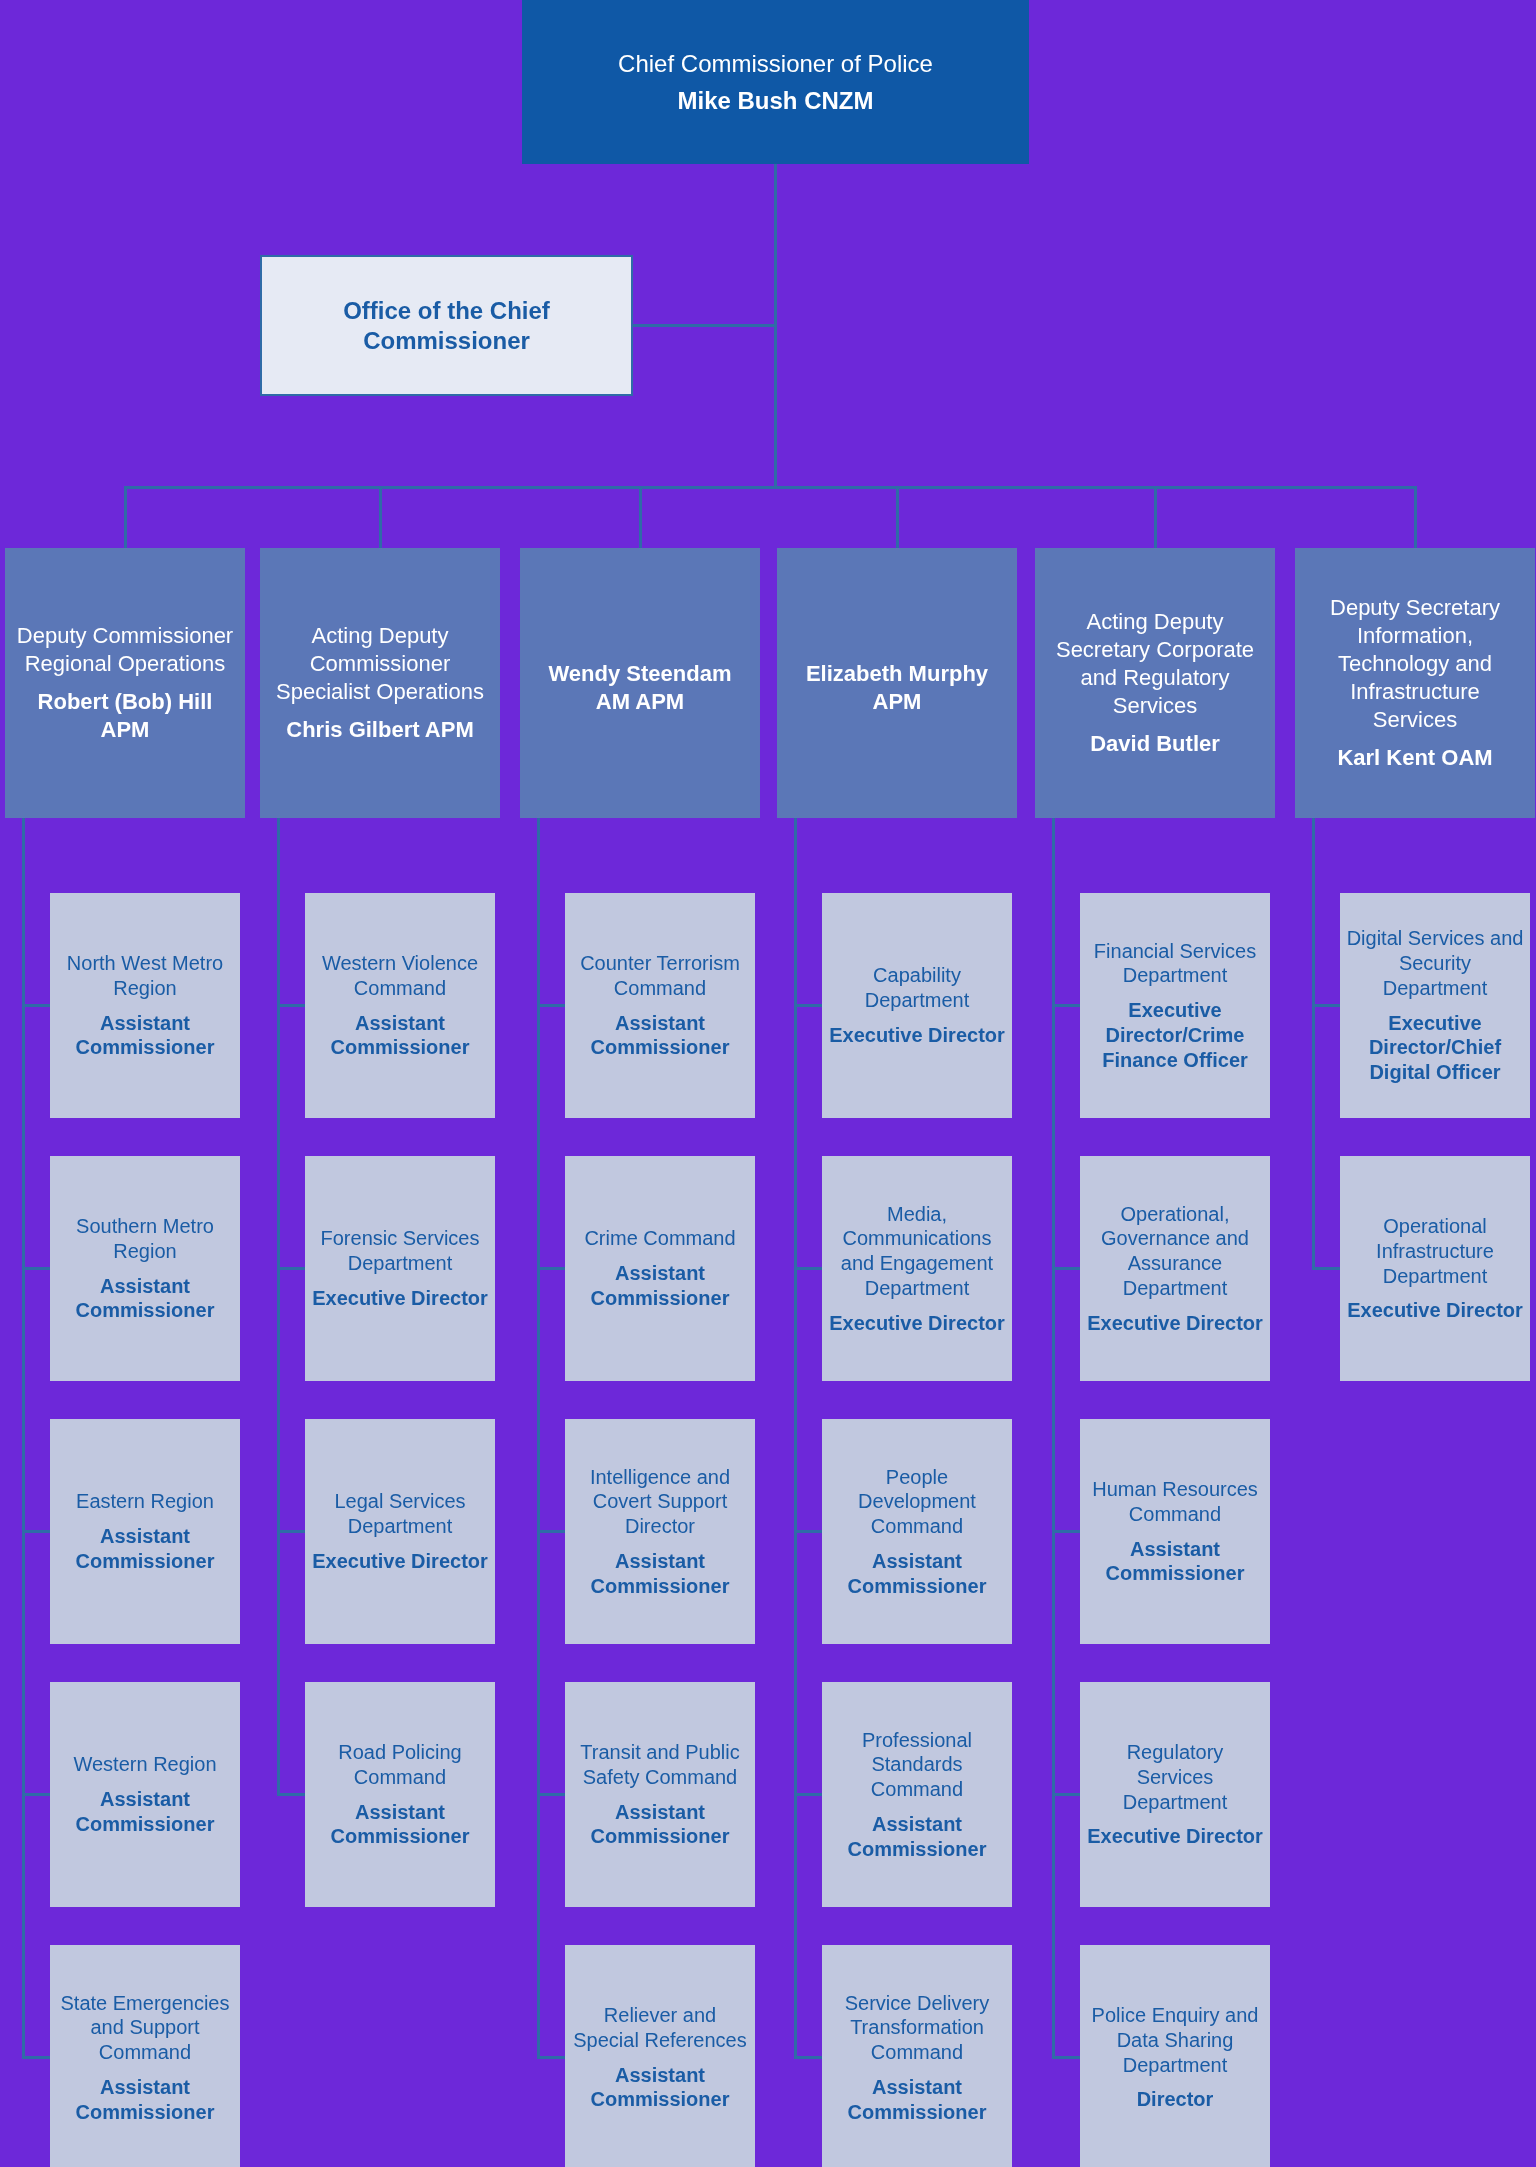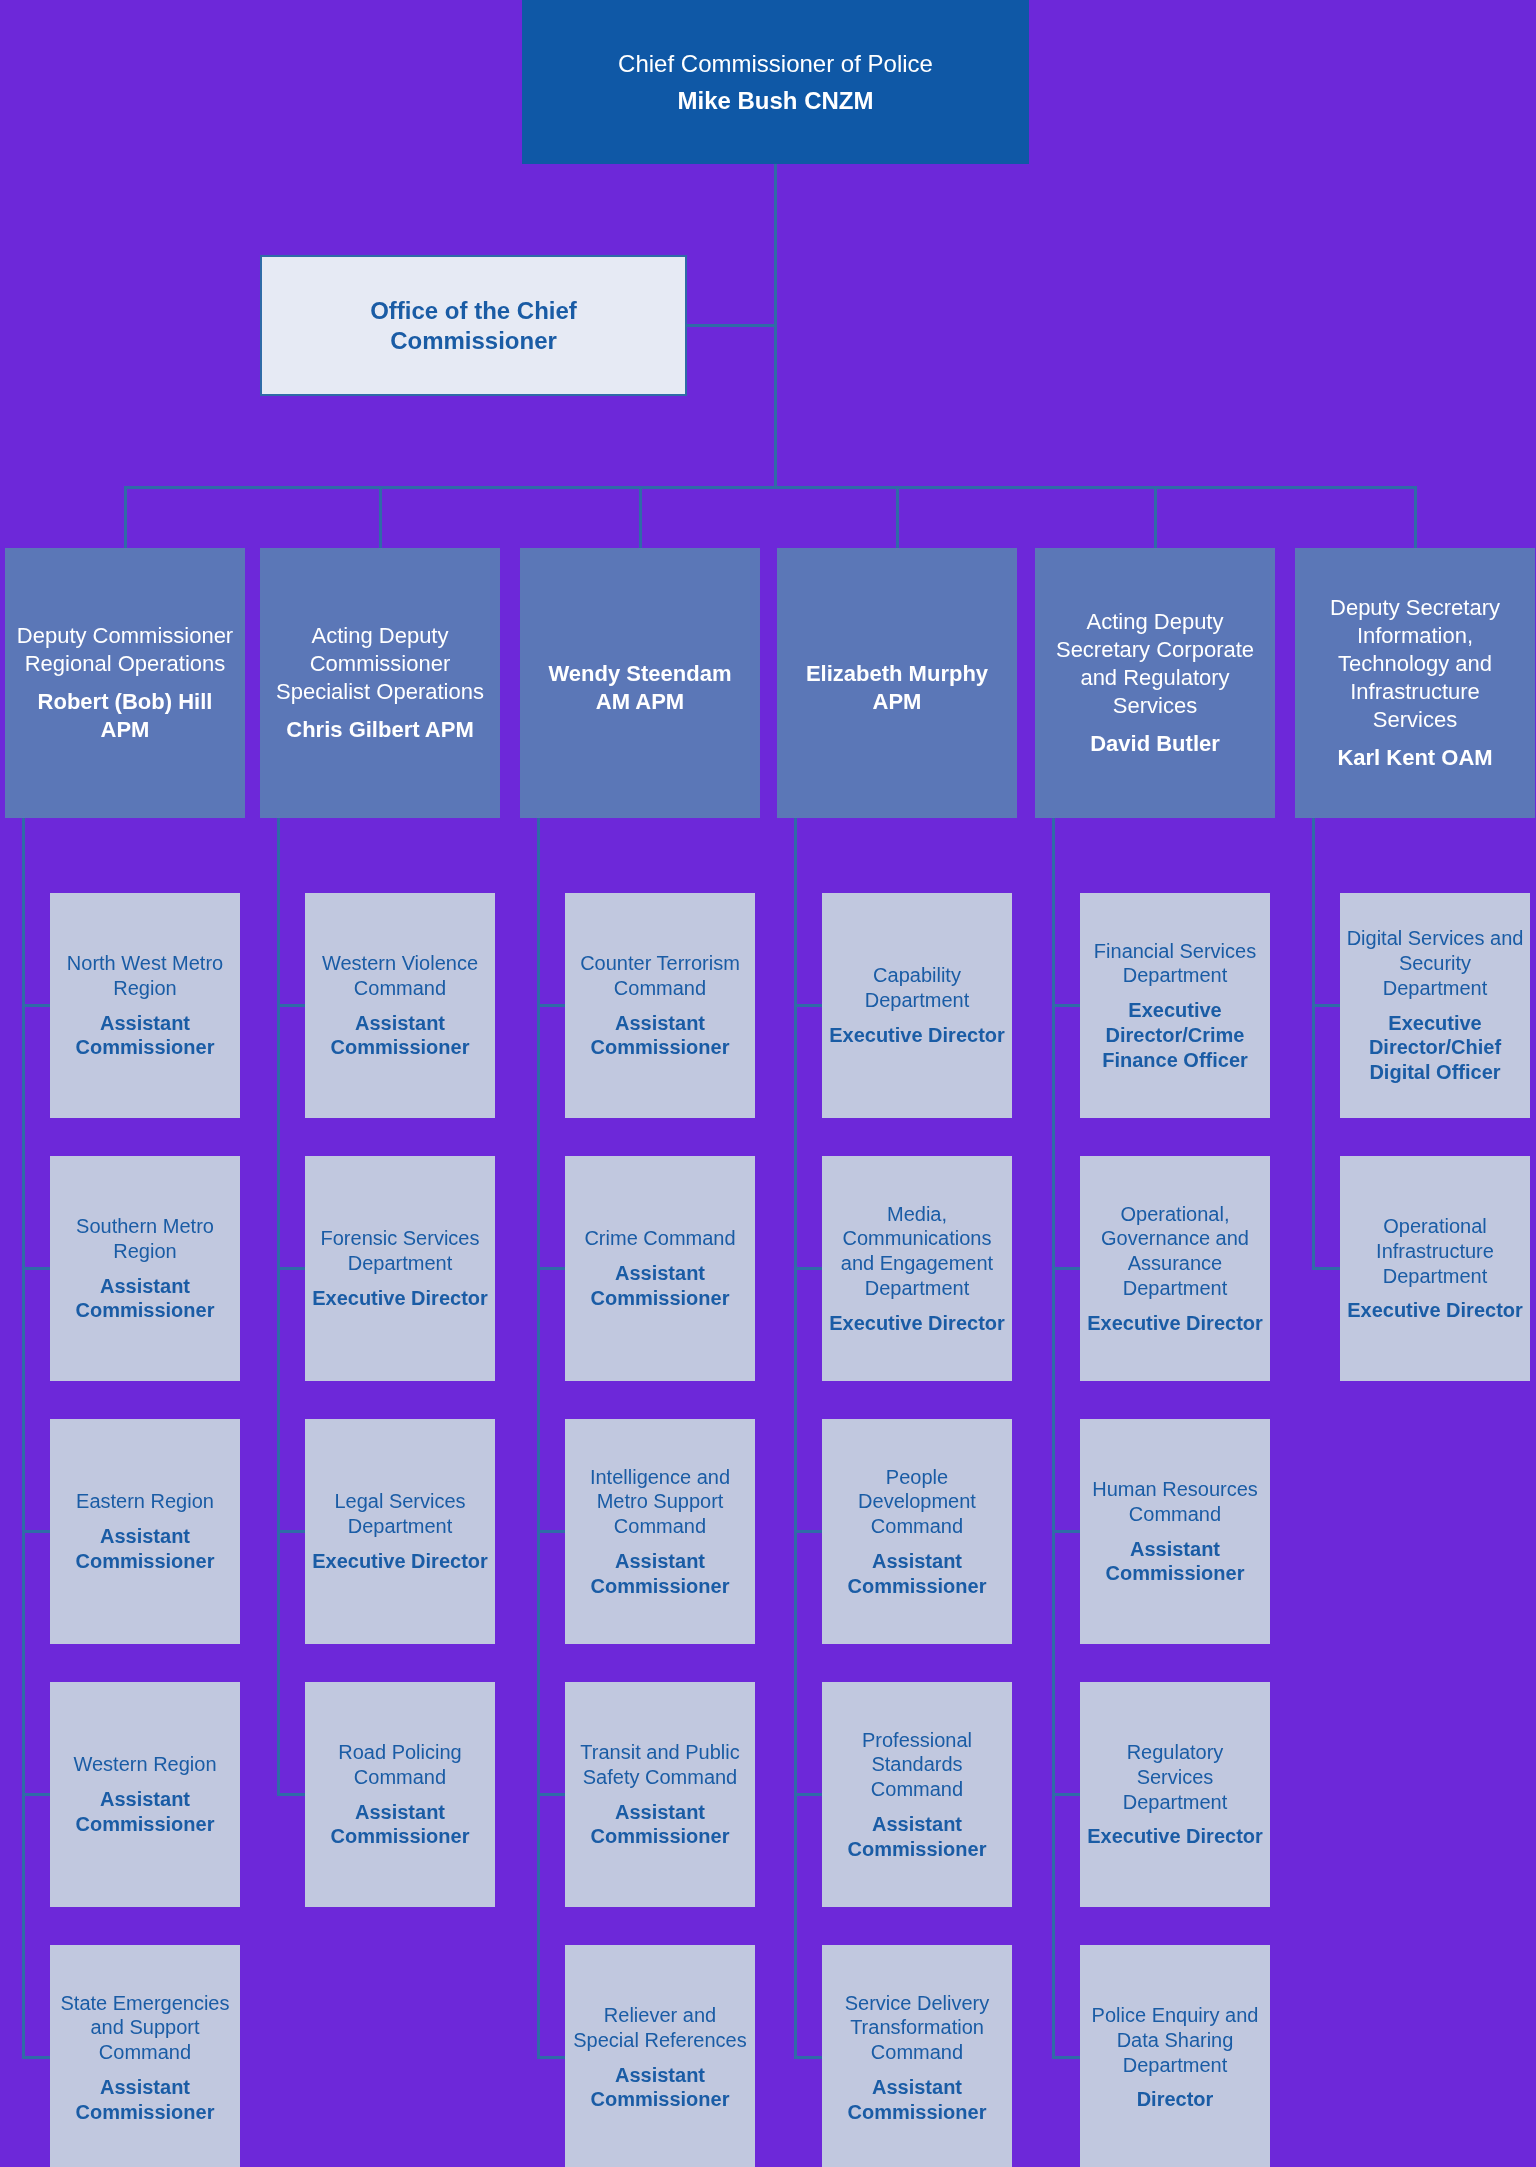--- a/index.html
+++ b/index.html
@@ -16,21 +16,21 @@
     display:flex; flex-direction:column; align-items:center; justify-content:center;
     text-align:center;
   }
   .root-node{
     left:522px; top:0; width:507px; height:164px;
     background:var(--root-bg); color:var(--text-white);
     font-size:24px; line-height:1.3;
   }
   .root-node .n{font-weight:bold; margin-top:6px;}
   .office-node{
-    left:260px; top:255px; width:427px; height:141px;
+    left:260px; top:255px; width:373px; height:141px;
     background:var(--office-bg); border:2px solid var(--line);
     color:var(--text-blue); font-size:24px; font-weight:600; line-height:1.25;
     padding:0 40px;
   }
   .exec{
     top:548px; width:240px; height:270px;
     background:var(--exec-bg); color:var(--text-white);
     font-size:22px; line-height:1.28; padding:0 10px;
   }
   .exec .n{font-weight:bold; margin-top:10px;}
@@ -162,21 +162,21 @@
 
   <div class="box unit" style="left:565px;top:893px">
     <div class="t">Counter Terrorism Command</div>
     <div class="r">Assistant Commissioner</div>
   </div>
   <div class="box unit" style="left:565px;top:1156px">
     <div class="t">Crime Command</div>
     <div class="r">Assistant Commissioner</div>
   </div>
   <div class="box unit" style="left:565px;top:1419px">
-    <div class="t">Intelligence and Metro Support Command</div>
+    <div class="t">Intelligence and Covert Support Director</div>
     <div class="r">Assistant Commissioner</div>
   </div>
   <div class="box unit" style="left:565px;top:1682px">
     <div class="t">Transit and Public Safety Command</div>
     <div class="r">Assistant Commissioner</div>
   </div>
   <div class="box unit" style="left:565px;top:1945px">
     <div class="t">Reliever and Special References</div>
     <div class="r">Assistant Commissioner</div>
   </div>

